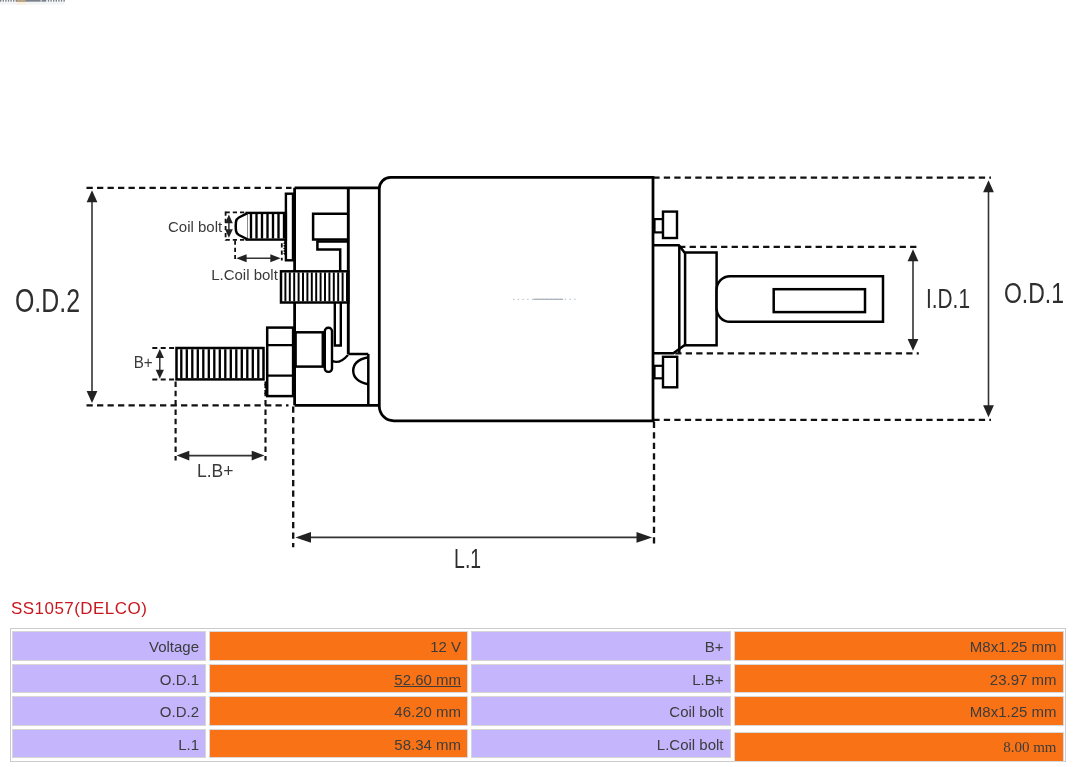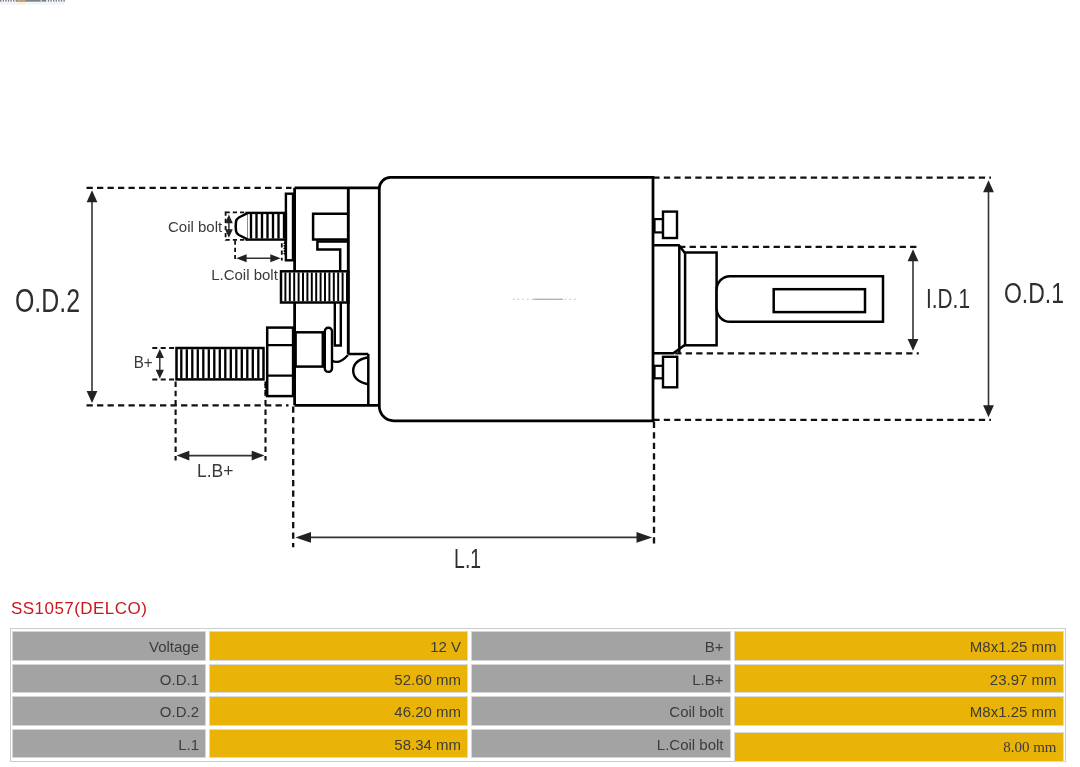--- a/index.html
+++ b/index.html
@@ -1,20 +1,20 @@
 <!DOCTYPE html>
 <html><head>
 <meta charset="utf-8">
 <style>
   html,body{margin:0;padding:0;background:#fff;}
   body{width:1080px;height:767px;position:relative;font-family:"Liberation Sans",sans-serif;overflow:hidden;}
   .abs{position:absolute;}
   .cell{position:absolute;font-size:15px;color:#3c3c3c;text-align:right;box-sizing:border-box;padding-right:6px;line-height:29px;}
-  .lab{background:#a3a3a3;border:1px solid #d6d6d6;}
-  .val{background:#eab308;border:1px solid #d9d9d9;padding-left:17px;}
+  .lab{background:#c4b5fd;border:1px solid #d6d6d6;}
+  .val{background:#f97316;border:1px solid #d9d9d9;padding-left:17px;}
 </style>
 </head>
 <body>
 
 <svg class="abs" style="left:0;top:0" width="70" height="8" viewBox="0 0 70 8">
   <g fill="#79818a">
     <rect x="0" y="0" width="1.4" height="1.7"></rect>
       <rect x="2.6" y="0" width="1.4" height="1.7"></rect>
       <rect x="5.2" y="0" width="1.4" height="1.7"></rect>
       <rect x="7.8" y="0" width="1.4" height="1.7"></rect>
@@ -231,21 +231,21 @@
 <div class="cell lab" style="left:12px;top:631px;width:194px;height:29.5px;">Voltage</div>
 
 <div class="cell val" style="left:209px;top:631px;width:259px;height:29.5px;">12 V</div>
 
 <div class="cell lab" style="left:471px;top:631px;width:259.5px;height:29.5px;">B+</div>
 
 <div class="cell val" style="left:733.5px;top:631px;width:330px;height:29.5px;">M8x1.25 mm</div>
 
 <div class="cell lab" style="left:12px;top:663.5px;width:194px;height:29.5px;">O.D.1</div>
 
-<div class="cell val" style="left:209px;top:663.5px;width:259px;height:29.5px;">52.60 mm</div>
+<div class="cell val" style="left:209px;top:663.5px;width:259px;height:29.5px;text-decoration:underline;">52.60 mm</div>
 
 <div class="cell lab" style="left:471px;top:663.5px;width:259.5px;height:29.5px;">L.B+</div>
 
 <div class="cell val" style="left:733.5px;top:663.5px;width:330px;height:29.5px;">23.97 mm</div>
 
 <div class="cell lab" style="left:12px;top:696px;width:194px;height:29.5px;">O.D.2</div>
 
 <div class="cell val" style="left:209px;top:696px;width:259px;height:29.5px;">46.20 mm</div>
 
 <div class="cell lab" style="left:471px;top:696px;width:259.5px;height:29.5px;">Coil bolt</div>

